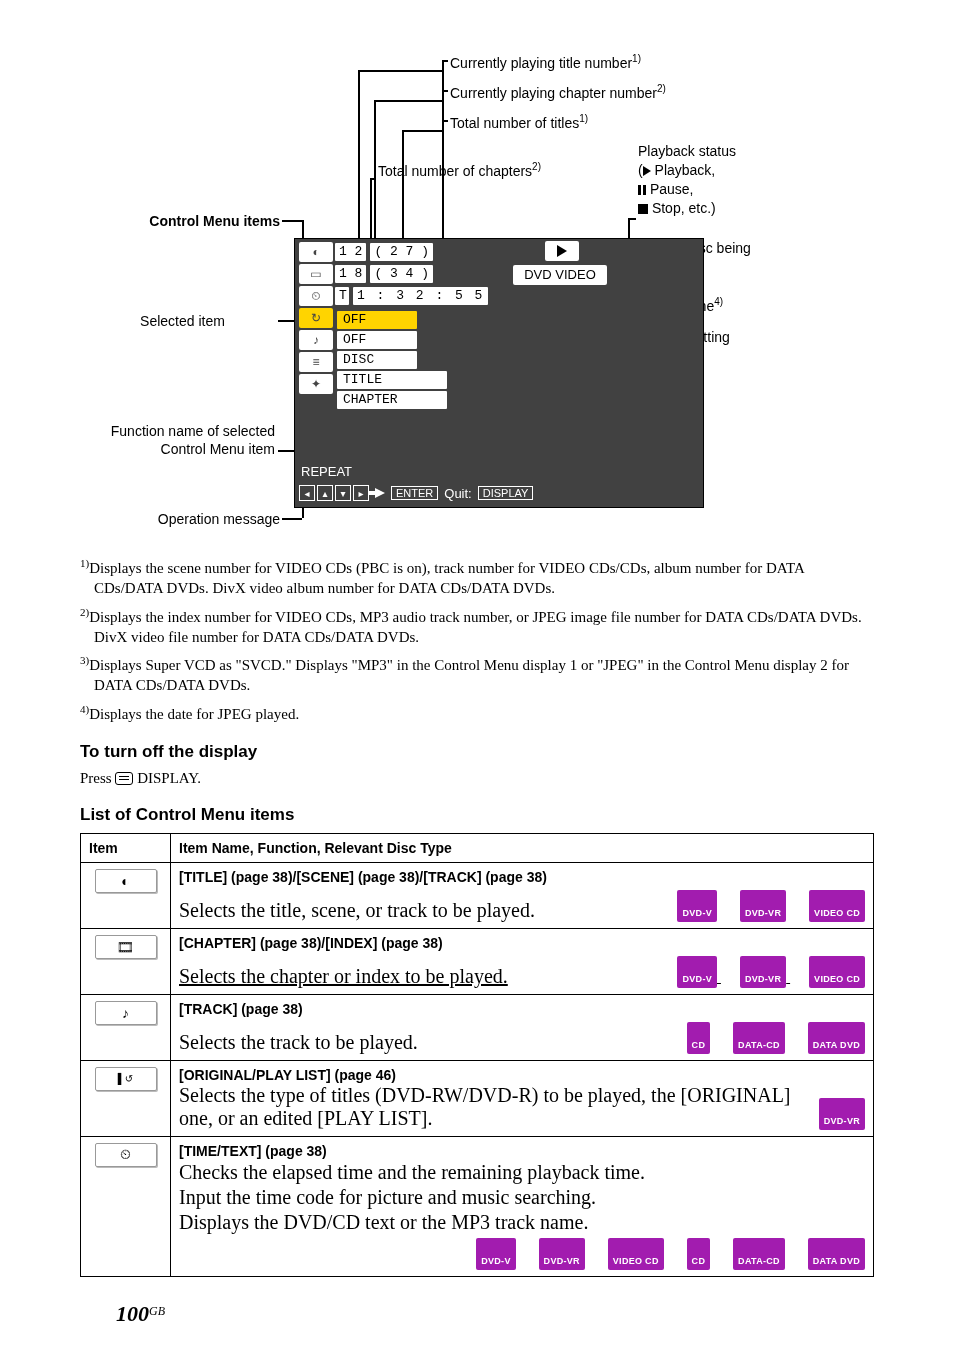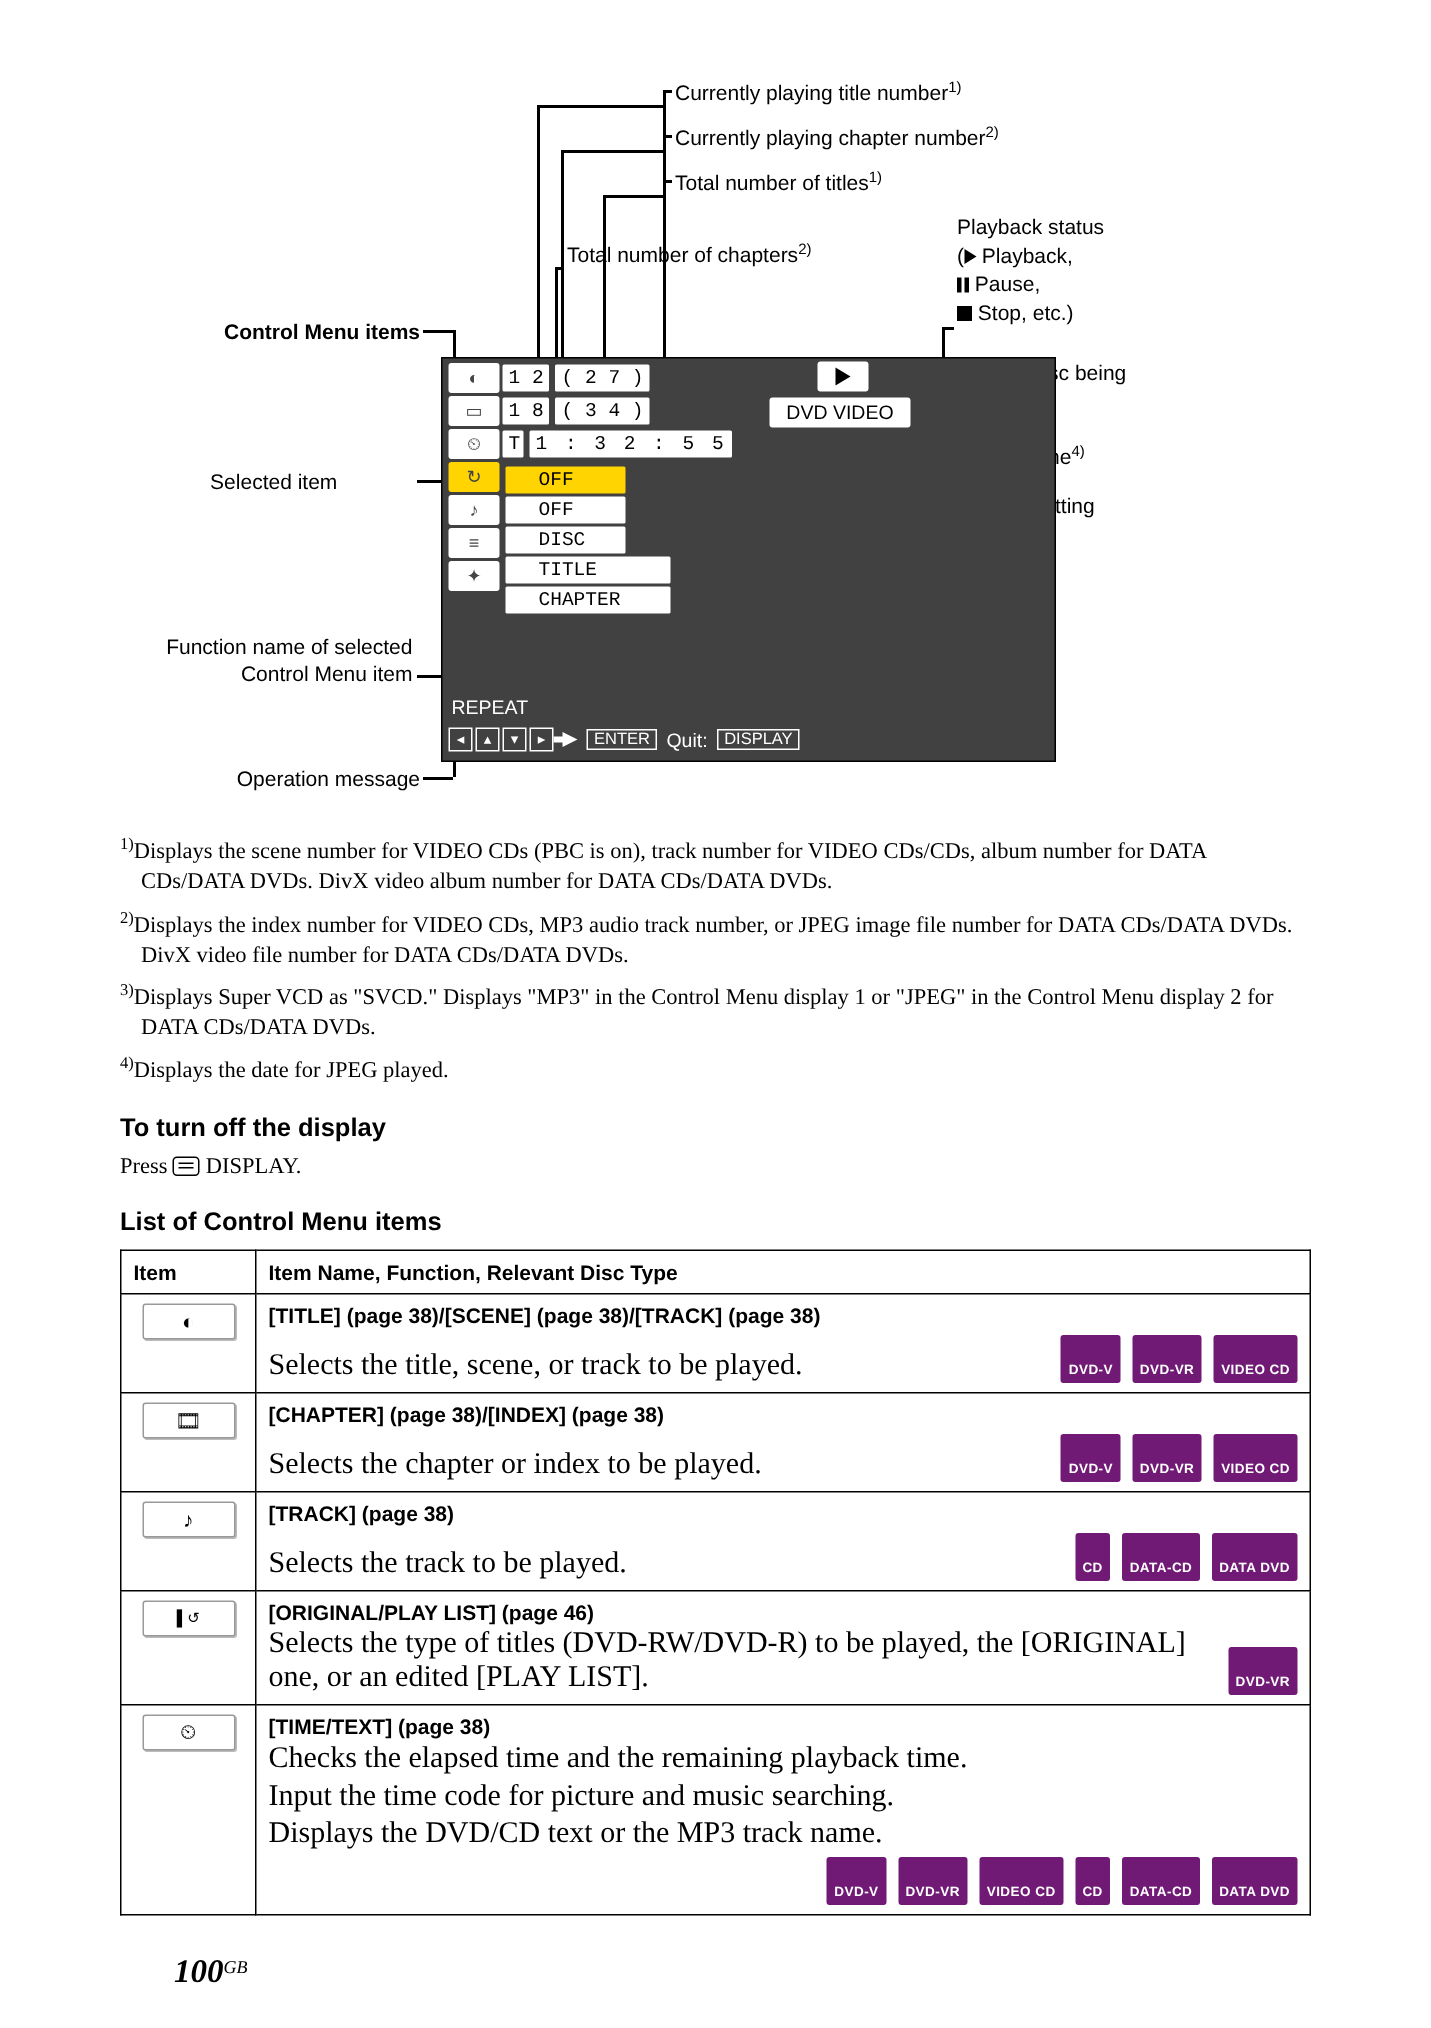--- a/index.html
+++ b/index.html
@@ -13,21 +13,21 @@
   .bold { font-weight:bold; font-family:Arial, Helvetica, sans-serif; }
   sup { font-size:10px; vertical-align:super; }
   .line { position:absolute; background:#000; }
   .hl { height:1.5px; }
   .vl { width:1.5px; }
   
   .screen { position:absolute; top:218px; left:214px; width:410px; height:270px; background:#414141; border:1px solid #000; }
   .row { display:flex; align-items:center; height:22px; }
   .icon-box { width:34px; height:20px; margin:1px 3px 1px 2px; background:#fff; border-radius:2px; display:flex; align-items:center; justify-content:center; }
   .icon-box.sel { background:#ffd400; }
-  .opt-box { background:#fff; color:#000; font: 13px/18px "Courier New", monospace; height:18px; padding:0 22px; margin:2px 0; border-radius:1px; }
+  .opt-box { background:#fff; color:#000; font: 13px/18px "Courier New", monospace; height:18px; padding:0 6px; margin:2px 0; border-radius:1px; }
   .opt-box.sel { background:#ffd400; }
   .short { width:80px; }
   .long { width:110px; }
   .play-area { position:absolute; top:2px; left:250px; }
   .play-btn { width:34px; height:20px; background:#fff; border-radius:2px; display:flex; align-items:center; justify-content:center; }
   .disc-type { position:absolute; top:26px; left:218px; width:94px; background:#fff; text-align:center; font:13px/20px Arial; height:20px; border-radius:2px; }
   .bottom-msg { position:absolute; left:4px; bottom:6px; color:#fff; font:13px Arial; display:flex; align-items:center; gap:6px; }
   .bottom-label { font:13px Arial; }
   .key { border:1.5px solid #fff; padding:0 4px; font:11px Arial; }
   .arrow-keys { display:inline-flex; gap:2px; }
@@ -45,21 +45,21 @@
   .press-line { margin-bottom:14px; }
   .disp-icon { display:inline-block; width:18px; height:13px; border:1.5px solid #000; border-radius:3px; vertical-align:-2px; position:relative; }
   .disp-icon::after { content:""; position:absolute; top:3px; left:3px; right:3px; height:1px; background:#000; box-shadow:0 3px 0 #000; }
   
   table { width:100%; border-collapse:collapse; margin-top:8px; }
   th, td { border:1px solid #000; padding:6px 8px; text-align:left; vertical-align:top; font-size:14px; }
   th { font-weight:bold; }
   td.icon-cell { width:90px; text-align:center; vertical-align:top; padding-top:6px; }
   .row-icon { display:inline-block; width:62px; height:24px; background:#fff; border:1px solid #999; border-radius:2px; box-shadow:1px 1px 0 #bbb; position:relative; }
   .badges { margin-top:4px; text-align:right; white-space:nowrap; }
-  .badge { display:inline-block; background:#701a75; color:#fff; font:bold 9px/14px Arial; height:14px; padding:16px 5px; border-radius:2px; margin-left:4px; letter-spacing:0.3px; }
+  .badge { display:inline-block; background:#a21caf; color:#fff; font:bold 9px/14px Arial; height:14px; padding:16px 5px; border-radius:2px; margin-left:19px; letter-spacing:0.3px; }
   .item-body { font-family:"Times New Roman", Times, serif; font-size:20px; }
   .item-title { font:bold 14px Arial; margin-bottom:1px; }
   .multi-line p { margin:2px 0; }
   
   .page-num { margin-top:24px; font:normal 14px Arial; padding-left:80px;margin-left:36px;}
   .page-num b { font:bold italic 22px "Times New Roman", Times, serif; }
   .ge { font:italic 12px "Times New Roman", Times, serif; vertical-align:super;}
   
   .tri-play { width:0;height:0;border-left:10px solid #000;border-top:6px solid transparent;border-bottom:6px solid transparent; }
   .tri-play-s { width:0;height:0;border-left:8px solid #000;border-top:5px solid transparent;border-bottom:5px solid transparent; display:inline-block; vertical-align:-1px;}
@@ -274,21 +274,21 @@
               <span class="badge">DVD-VR</span>
               <span class="badge">VIDEO CD</span>
             </span>
           </div>
         </td>
       </tr>
       <tr>
         <td class="icon-cell"><span class="row-icon"><span style="position:absolute;inset:0;display:flex;align-items:center;justify-content:center;">🎞</span></span></td>
         <td>
           <div class="item-title">[CHAPTER] (page 38)/[INDEX] (page 38)</div>
-          <div style="display:flex; justify-content:space-between; align-items:flex-end; gap:2px;">
+          <div style="display:flex; justify-content:space-between; align-items:flex-end; gap:2px;text-decoration:underline;">
             <span class="item-body">Selects the chapter or index to be played.</span>
             <span class="badges">
               <span class="badge">DVD-V</span>
               <span class="badge">DVD-VR</span>
               <span class="badge">VIDEO CD</span>
             </span>
           </div>
         </td>
       </tr>
       <tr>

